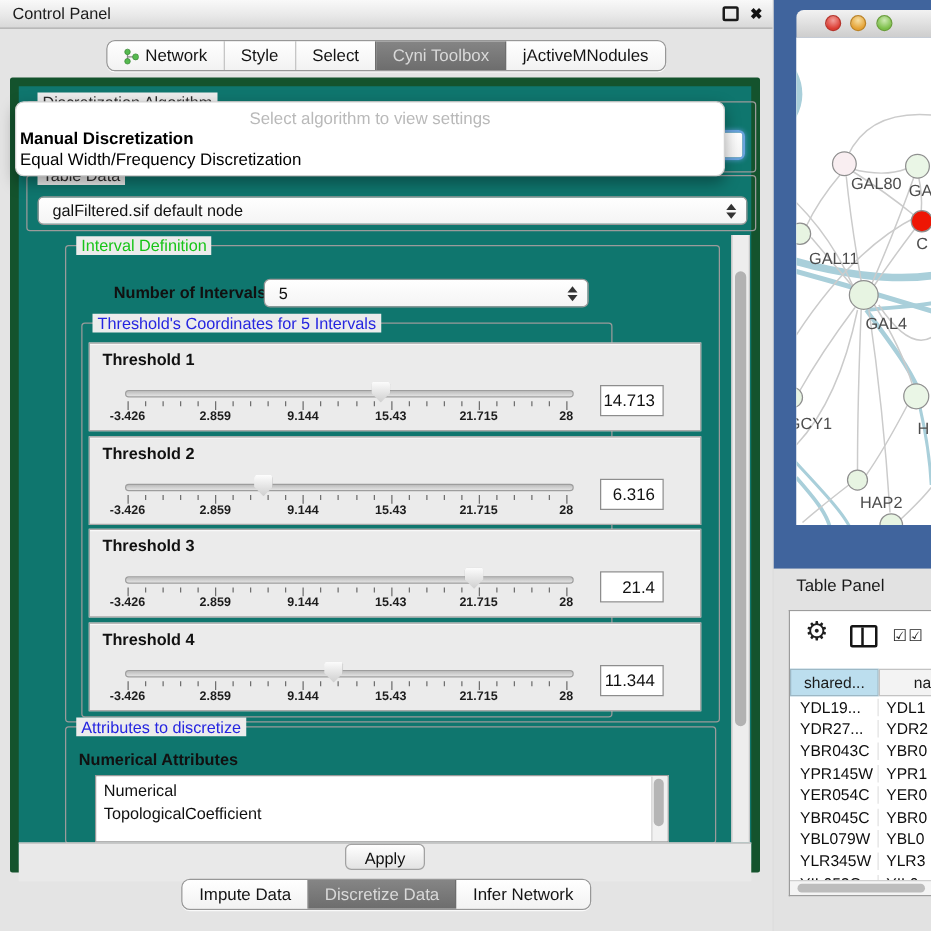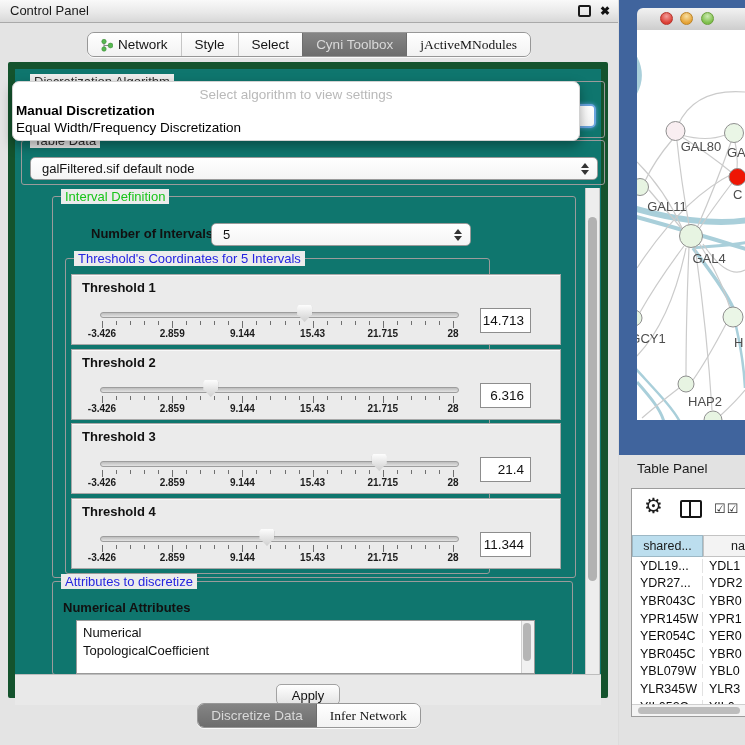--- a/index.html
+++ b/index.html
@@ -19,21 +19,21 @@
   
   .segbar{position:absolute;left:0;width:618px;display:flex;justify-content:center;}
   .segbar.top{top:32px;}
   .segbar.bottom{top:703px;}
   .seg{display:inline-flex;border:1px solid #979797;border-radius:7px;overflow:hidden;
        box-shadow:0 1px 0 rgba(255,255,255,.8);height:23px;}
   .seg-item{display:flex;align-items:center;gap:5px;padding:0 13px;font-size:13.5px;color:#141414;
        background:linear-gradient(#ffffff,#f2f2f2);border-left:1px solid #c6c6c6;line-height:23px;white-space:nowrap;}
   .seg-item:first-child{border-left:none;}
   .seg-item.selected{background:linear-gradient(#858585,#6d6d6d);color:#d9d9d9;border-left-color:#6d6d6d;}
-  .seg-item.selected + .seg-item{border-left-color:#6d6d6d;font-family:Liberation Serif, serif;}
+  .seg-item.selected + .seg-item{border-left-color:#6d6d6d;}
 
   
   .cp-body{position:absolute;left:8px;top:62px;width:600px;height:636px;background:#0f766e;
     border:7px solid #14532d;border-radius:2px;box-sizing:border-box;}
 
   .grp{position:absolute;border:1px solid #9b9b9b;border-radius:3px;box-sizing:border-box;}
   .grp>legend{position:absolute;top:-8px;left:8px;background:#ececec;padding:0 4px;font-size:13px;color:#2d2d2d;line-height:15px;}
   .grp.green>legend{color:#17c417;}
   .grp.blue>legend{color:#2525e0;}
 
@@ -71,21 +71,21 @@
   .list-sb{position:absolute;right:0;top:0;bottom:0;width:12px;background:#f1f1f1;border-left:1px solid #d2d2d2;}
   .list-sb .thumb{position:absolute;left:1px;top:2px;width:8px;height:38px;background:#b5b5b5;border-radius:4px;}
 
   
   .main-sb{position:absolute;left:570px;top:119px;width:15px;height:486px;background:#ededed;
      border-left:1px solid #c6c6c6;border-right:1px solid #c6c6c6;box-sizing:border-box;}
   .main-sb .thumb{position:absolute;left:2px;top:29px;width:9px;height:364px;background:#b2b2b2;border-radius:5px;}
 
   
   .apply-bar{position:absolute;left:0;right:0;top:605px;height:30px;background:#e9e9e9;border-top:1px solid #bdbdbd;
-     display:flex;justify-content:center;align-items:flex-end;}
+     display:flex;justify-content:center;align-items:flex-start;}
   .apply-btn{width:64px;height:21px;border:1px solid #a2a2a2;border-radius:5px;background:linear-gradient(#ffffff,#e3e3e3);
      font-family:"Liberation Sans",sans-serif;font-size:13px;color:#111;line-height:19px;text-align:center;}
 
   
   .popup{position:absolute;left:12px;top:81px;width:566px;height:58px;background:#fff;border:1px solid #d2d2d2;
      border-radius:7px;box-shadow:0 5px 12px rgba(0,0,0,.35);z-index:60;}
   .popup .ph{position:absolute;left:0;right:0;top:5px;text-align:center;font-size:13.5px;color:#b9b9b9;}
   .popup .opt{position:absolute;left:3px;font-size:13.5px;color:#000;white-space:nowrap;}
   .popup .opt.b{font-weight:bold;top:21px;}
   .popup .opt.r{top:38px;}
@@ -373,20 +373,23 @@
           <div class="thumb"></div>
         </div>
 
       <div class="apply-bar">
         <button class="apply-btn">Apply</button>
       </div>
     </div>
 
     <nav class="segbar bottom">
       <div class="seg" id="bottomTabs">
+          <span class="seg-item">
+            <span>Impute Data</span>
+          </span>
           <span class="seg-item selected">
             <span>Discretize Data</span>
           </span>
           <span class="seg-item">
             <span>Infer Network</span>
           </span>
         </div>
     </nav>
 
     <div class="popup">

